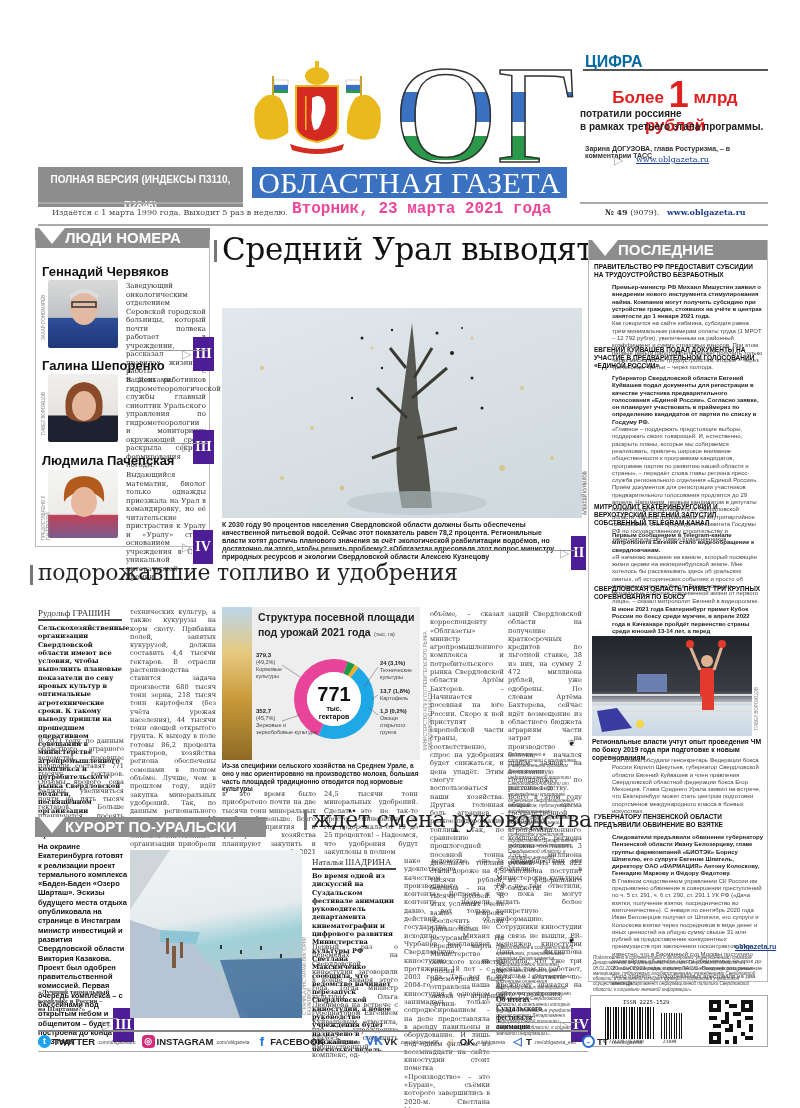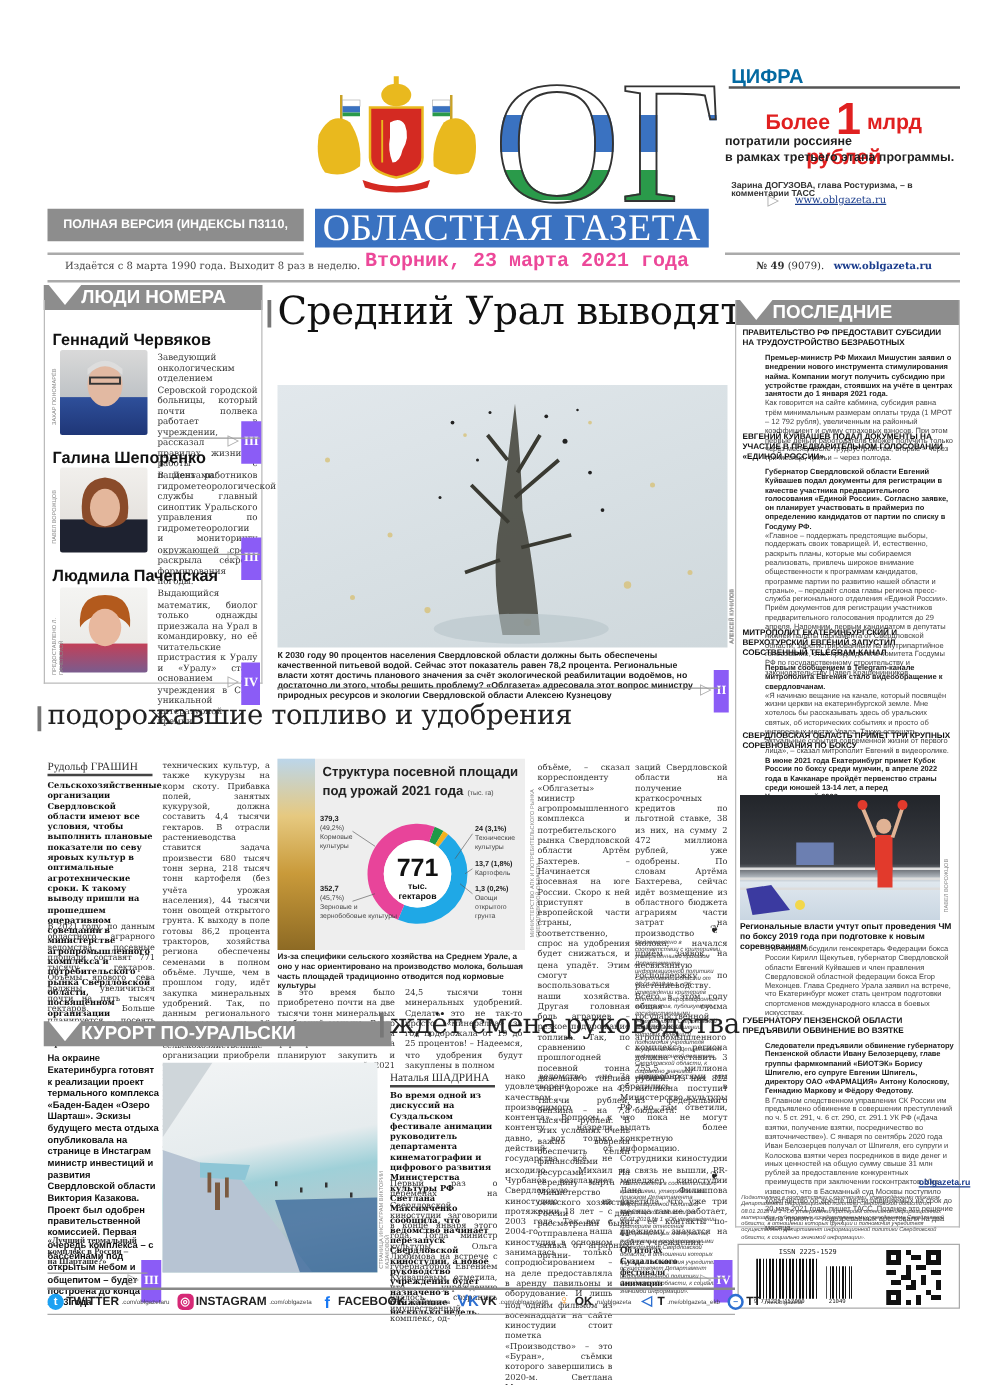--- a/index.html
+++ b/index.html
@@ -2,21 +2,21 @@
 <html><head>
 <meta charset="utf-8">
 <style>
 *{box-sizing:border-box;margin:0;padding:0}
 body{width:800px;height:1108px;background:#fff;position:relative;overflow:hidden;font-family:"DejaVu Serif",serif;color:#222}
 .abs{position:absolute}
 .libserif{font-family:"Liberation Serif",serif}
 
 #coat{left:250px;top:58px;width:135px;height:100px}
 #og{left:395px;top:60px;font-family:"Liberation Serif",serif;font-size:140px;line-height:110px;height:100px;color:transparent;-webkit-text-stroke:1.5px #333;background:linear-gradient(#fff 0,#fff 32%,#3a72c1 32%,#3a72c1 62%,#fff 62%,#fff 76%,#2a9a4a 76%);-webkit-background-clip:text;background-clip:text}
-#fullver{left:38px;top:167px;width:205px;height:26px;background:#8d8d8d;color:#fff;font-size:10px;font-weight:bold;text-align:center;line-height:26px;font-family:"Liberation Sans",sans-serif}
+#fullver{left:38px;top:167px;width:205px;height:40px;background:#8d8d8d;color:#fff;font-size:10px;font-weight:bold;text-align:center;line-height:26px;font-family:"Liberation Sans",sans-serif}
 #nameplate{left:252px;top:167px;width:315px;height:31px;background:#3a72c1;color:#fff;font-family:"Liberation Serif",serif;font-size:30px;text-align:center;line-height:32px;letter-spacing:0.5px}
 .hr{background:#aaa;height:1.5px}
 #pubinfo{left:52px;top:208px;font-size:8px;color:#444}
 #date{left:292px;top:200px;font-size:16px;color:#ec4899;font-weight:bold;font-family:Liberation Mono, monospace}
 #issue{left:605px;top:207px;font-size:8px;color:#333}
 #issue a{color:#1a3c8c;font-weight:bold}
 
 #tsifra-label{left:585px;top:53px;font-size:16px;font-weight:bold;color:#0369a1;font-family:"Liberation Sans",sans-serif}
 #tsifra-line{left:583px;top:69px;width:185px;height:2px;background:#555}
 #tsifra-big{left:580px;top:74px;width:190px;text-align:center;color:#e02020;font-weight:bold;font-family:"Liberation Sans",sans-serif;font-size:17px}
@@ -25,21 +25,21 @@
 #tsifra-src{left:585px;top:145px;width:190px;font-family:"Liberation Sans",sans-serif;font-size:7px;font-weight:bold;color:#333}
 #tsifra-link{left:636px;top:155px;font-size:8px;color:#1a3c8c;text-decoration:underline}
 
 .sechead{height:20px;background:#8d8d8d;color:#fff;font-family:"Liberation Sans",sans-serif;font-weight:bold;font-size:15px;line-height:20px;padding-left:30px}
 .sechead .tri{position:absolute;left:4px;top:0;width:0;height:0;border-left:13px solid transparent;border-right:13px solid transparent;border-top:16px solid #fff}
 
 #people{left:35px;top:240px;width:175px;height:307px;border:1px solid #bbb;border-top:none}
 .pname{font-family:"Liberation Sans",sans-serif;font-weight:bold;font-size:13px;color:#111}
 .pphoto{width:70px;height:68px;border-radius:2px}
 .pdesc{font-size:7px;line-height:8.5px;color:#333;text-align:justify}
-.ref-box{display:inline-block;background:#8b5cf6;color:#fff;padding:11px 2px;font-family:"Liberation Serif",serif;font-weight:bold;font-size:10px;line-height:12px}
+.ref-box{display:inline-block;background:#4c1d95;color:#fff;padding:11px 2px;font-family:"Liberation Serif",serif;font-weight:bold;font-size:14px;line-height:12px}
 .ref-arrow{color:#aaa;font-size:12px;margin-right:2px}
 .rule{height:1px;background:#999}
 
 #main-head{left:222px;top:232px;font-family:"DejaVu Serif",serif;font-size:31px;line-height:35px;color:#111;letter-spacing:-0.3px}
 #main-photo{left:222px;top:308px;width:360px;height:210px;background:linear-gradient(160deg,#e2e8ec 0%,#d8e0e4 50%,#cfd8dc 100%);overflow:hidden}
 #main-caption{left:222px;top:521px;width:340px;font-family:"Liberation Sans",sans-serif;font-size:7px;line-height:8px;font-weight:bold;color:#222}
 
 #news{left:588px;top:240px;width:180px;height:742px;border:1px solid #bbb;border-top:none}
 .nhead{font-family:"Liberation Sans",sans-serif;font-size:6.5px;font-weight:bold;line-height:8px;color:#111}
 .nlead{font-family:"Liberation Sans",sans-serif;font-size:6px;font-weight:bold;line-height:7.3px;color:#222;padding-left:18px}
@@ -91,21 +91,21 @@
     <path d="M40 86 Q67 96 94 86 L92 92 Q67 100 42 92Z" fill="#d42a22"></path>
   </svg>
 </div>
 <div class="abs" id="og">ОГ</div>
 
 <div class="abs" id="fullver">ПОЛНАЯ ВЕРСИЯ (ИНДЕКСЫ П3110, П2846)</div>
 <div class="abs" id="nameplate">ОБЛАСТНАЯ ГАЗЕТА</div>
 <div class="abs hr" style="left:38px;top:202px;width:205px"></div>
 <div class="abs hr" style="left:580px;top:202px;width:188px"></div>
 <div class="abs hr" style="left:38px;top:224px;width:730px"></div>
-<div class="abs" id="pubinfo">Издаётся с 8 марта 1990 года. Выходит 8 раз в неделю.</div>
+<div class="abs" id="pubinfo">Издаётся с 1 марта 1990 года. Выходит 5 раз в неделю.</div>
 <div class="abs" id="date">Вторник, 23 марта 2021 года</div>
 <div class="abs" id="issue">
   <b>№ 49</b>
   <span>(9079).</span>
   &nbsp;&nbsp;<a>www.oblgazeta.ru</a>
 </div>
 
 <div class="abs" id="tsifra-label">ЦИФРА</div>
 <div class="abs" id="tsifra-line"></div>
 <div class="abs" id="tsifra-big">
@@ -323,21 +323,21 @@
 </div>
 <div class="vcredit" style="left:423px;top:610px;height:140px">МИНИСТЕРСТВО АПК И ПОТРЕБИТЕЛЬСКОГО РЫНКА СВЕРДЛОВСКОЙ ОБЛАСТИ</div>
 <div class="abs" style="left:222px;top:762px;width:200px;font-family:'Liberation Sans',sans-serif;font-weight:bold;font-size:6.5px;line-height:7.8px;color:#222">Из-за специфики сельского хозяйства на Среднем Урале, а оно у нас ориентировано на производство молока, большая часть площадей традиционно отводится под кормовые культуры</div>
 <div class="abs col" style="left:222px;top:790px;width:94px">в это время было приобретено почти на две тысячи тонн минеральных удобрений меньше. Всего сельхозпредприятия и фермерские хозяйства планируют закупить и внести под урожай 2021 года</div>
 <div class="abs col" style="left:324px;top:790px;width:94px">24,5 тысячи тонн минеральных удобрений. Сделать это не так-то просто: «минералка» за год подорожала от 19 до 25 процентов! – Надеемся, что удобрения будут закуплены в полном</div>
 <div class="abs col" style="left:430px;top:610px;width:74px">объёме, – сказал корреспонденту «Облгазеты» министр агропромышленного комплекса и потребительского рынка Свердловской области Артём Бахтерев. – Начинается посевная на юге России. Скоро к ней приступят в европейской части страны, соответственно, спрос на удобрения будет снижаться, и цена упадёт. Этим смогут воспользоваться наши хозяйства. Другая головная боль аграриев – резкое подорожание топлива. Так, по сравнению с прошлогодней посевной тонна дизельного топлива стала дороже на 4,5 тысячи рублей, бензина – на 7,8 тысячи рублей. В этих условиях очень важно вовремя обеспечить селян финансовыми ресурсами. На середину марта в Министерство сельского хозяйства России для рассмотрения была отправлена 41 заявка от аграрных органи-</div>
 <div class="abs col" style="left:508px;top:610px;width:74px">заций Свердловской области на получение краткосрочных кредитов по льготной ставке, 38 из них, на сумму 2 472 миллиона рублей, уже одобрены. По словам Артёма Бахтерева, сейчас идёт возмещение из областного бюджета аграриям части затрат на производство молока, начался приём заявок на несвязанную господдержку по растениеводству. Всего в этом году общая сумма государственной поддержки агропромышленного комплекса региона должна составить 3 755,5 миллиона рублей. Из них 822 миллиона поступит из федерального бюджета.</div>
 <div class="abs" style="left:568px;top:738px;font-size:9px">❦</div>
 <div class="abs smallnote" style="left:508px;top:752px;width:72px">Подготовлено в соответствии с критериями, утверждёнными приказом Департамента информационной политики Свердловской области от 08.01.2018 № 1 «Об утверждении критериев отнесения информационных материалов, публикуемых государственными учреждениями Свердловской области, в отношении которых функции и полномочия учредителя осуществляет Департамент информационной политики Свердловской области, к социально значимой информации».</div>
 
-<div class="abs sechead" style="left:35px;top:817px;width:278px">
+<div class="abs sechead" style="left:35px;top:817px;width:231px">
   <span class="tri"></span>
   <span>КУРОРТ ПО-УРАЛЬСКИ</span>
 </div>
 <div class="abs" id="kurort-text" style="left:38px;top:842px;width:90px">На окраине Екатеринбурга готовят к реализации проект термального комплекса «Баден-Баден «Озеро Шарташ». Эскизы будущего места отдыха опубликовала на странице в Инстаграм министр инвестиций и развития Свердловской области Виктория Казакова. Проект был одобрен правительственной комиссией. Первая очередь комплекса – с бассейнами под открытым небом и общепитом – будет построена до конца 2023 года</div>
 <div class="abs libserif" style="left:38px;top:988px;width:72px;font-size:7px;font-weight:bold;line-height:8.5px;color:#333">«Лучший термальный комплекс в России – на Шарташе?»</div>
 <div class="abs" style="left:102px;top:1008px"><span class="ref-arrow">▷</span><span class="ref-box">III</span></div>
 <div class="abs" id="pool">
   <svg width="172" height="168" viewBox="0 0 172 168">
     <path d="M0 0 L40 0 L0 60Z" fill="#cfd6da"></path>
     <path d="M0 70 L60 90 L120 168 L0 168Z" fill="#b7c4d3"></path>

